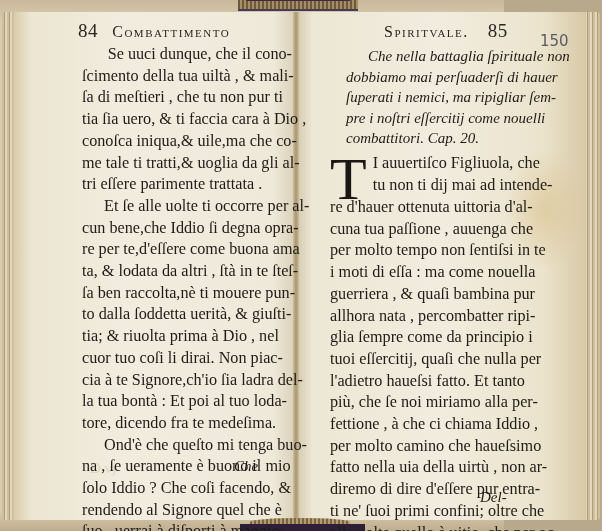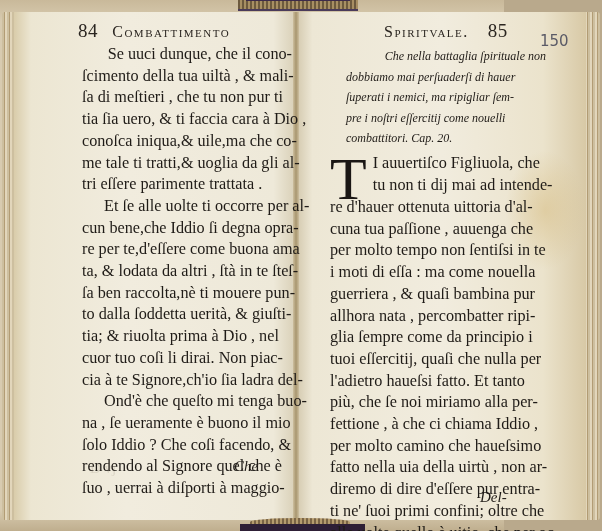--- a/index.html
+++ b/index.html
@@ -116,36 +116,38 @@
       <span class="line">tri eſſere parimente trattata .</span>
       <span class="line indent">Et ſe alle uolte ti occorre per al-</span>
       <span class="line">cun bene,che Iddio ſi degna opra-</span>
       <span class="line">re per te,d'eſſere come buona ama</span>
       <span class="line">ta, &amp; lodata da altri , ſtà in te ſteſ-</span>
       <span class="line">ſa ben raccolta,nè ti mouere pun-</span>
       <span class="line">to dalla ſoddetta uerità, &amp; giuſti-</span>
       <span class="line">tia; &amp; riuolta prima à Dio , nel</span>
       <span class="line">cuor tuo coſi li dirai. Non piac-</span>
       <span class="line">cia à te Signore,ch'io ſia ladra del-</span>
+      <span class="line">la tua bontà : Et poi al tuo loda-</span>
+      <span class="line">tore, dicendo fra te medeſima.</span>
       <span class="line indent">Ond'è che queſto mi tenga buo-</span>
       <span class="line">na , ſe ueramente è buono il mio</span>
       <span class="line">ſolo Iddio ? Che coſi facendo, &amp;</span>
       <span class="line">rendendo al Signore quel che è</span>
       <span class="line">ſuo , uerrai à diſporti à maggio-</span>
     </div>
   <div class="ghost" style="left:90px; top:460px;">D vj</div>
   <div class="catchword" style="left:234px; top:458px;">Che</div>
 
   <div class="header" style="left:384px;">
     <span class="title">Spiritvale.</span>
     &nbsp;&nbsp;&nbsp;<span class="num">85</span>
   </div>
   <div class="handwritten">150</div>
 
-  <div class="textblock italic" id="right-heading" style="left:346px; top:46px; width:200px; font-size:12px; line-height:20.5px;">
+  <div class="textblock italic" id="right-heading" style="left:346px; top:46px; width:200px; font-size:15px; line-height:20.5px;">
       <span class="line indent">Che nella battaglia ſpirituale non</span>
       <span class="line">dobbiamo mai perſuaderſi di hauer</span>
       <span class="line">ſuperati i nemici, ma ripigliar ſem-</span>
       <span class="line">pre i noſtri eſſercitij come nouelli</span>
       <span class="line">combattitori.   Cap. 20.</span>
     </div>
 
   <div class="textblock" id="right-dropcap" style="left:330px; top:153px; width:215px;">
     <span class="dropcap">T</span>
     <span id="dropcap-lines"><span class="line">I auuertiſco Figliuola, che</span><span class="line">tu non ti dij mai ad intende-</span></span>

